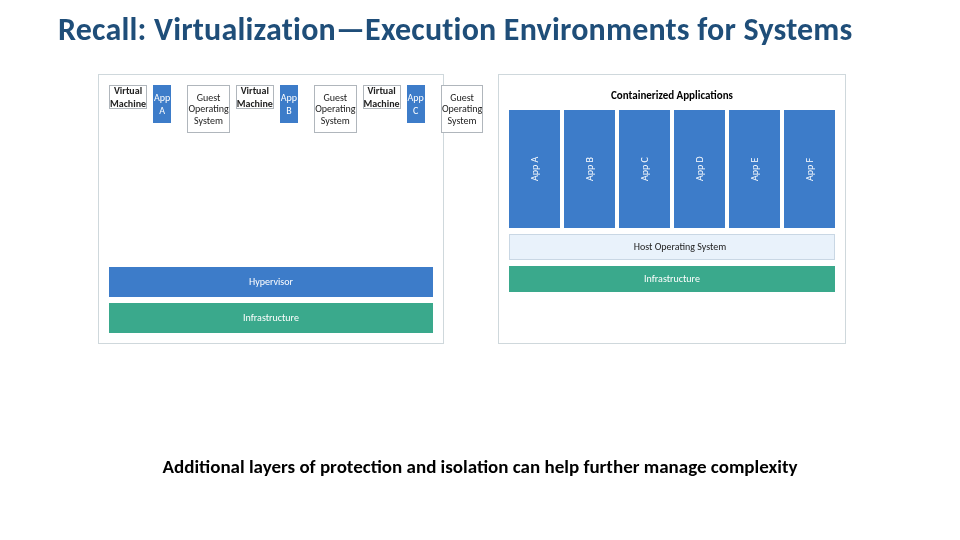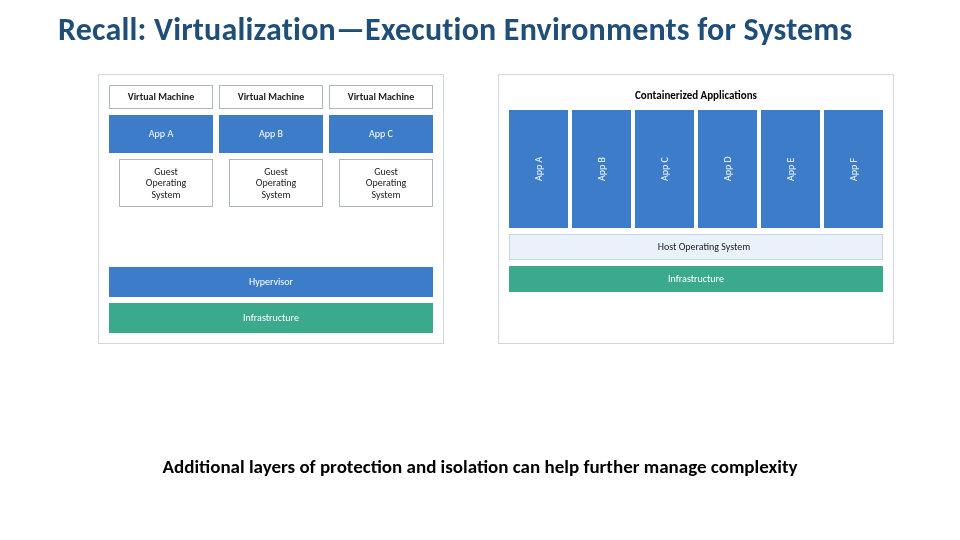--- a/index.html
+++ b/index.html
@@ -2,24 +2,24 @@
 <html><head>
 <meta charset="utf-8">
 <style>
   * { box-sizing: border-box; margin: 0; padding: 0; }
   html, body { width: 960px; height: 540px; font-family: "Segoe UI", Calibri, Arial, sans-serif; background: #fff; }
   .slide { width: 960px; height: 540px; position: relative; padding: 12px 58px 0 58px; }
   .title { color: #1f4e79; font-weight: 700; font-size: 32px; line-height: 1.12; margin-bottom: 26px; letter-spacing: 0.2px; }
   .figs { display: flex; gap: 54px; padding-left: 40px; }
   .panel { background: #fff; border: 1px solid #cfd8dc; padding: 10px 10px 10px 10px; position: relative; }
   .panel.left { width: 346px; height: 270px; }
-  .panel.right { width: 396px; height: 270px; }
+  .panel.right { width: 348px; height: 270px; }
   .stack { display: flex; flex-direction: column; gap: 6px; height: 100%; }
   .row3 { display: flex; gap: 6px; }
-  .vmcol { flex: 1; display: flex; flex-direction: column; gap: 6px; }
+  .vmcol { flex: 1; display: flex; flex-direction: row; gap: 6px; }
   .cell { border: 1px solid #b0b6bc; display: flex; align-items: center; justify-content: center; text-align: center; font-size: 10px; color: #222; background: #fff; }
   .vmhdr { height: 24px; font-weight: 600; }
   .appcell { height: 38px; background: #3d7cc9; color: #fff; border-color: #3d7cc9; }
   .goscell { height: 48px; line-height: 1.15; margin-left: 10px; }
   .hyperv { height: 30px; background: #3d7cc9; color: #fff; border: none; display:flex;align-items:center;justify-content:center;font-size:10px; }
   .infra { height: 30px; background: #3aa98c; color: #fff; border: none; display:flex;align-items:center;justify-content:center;font-size:10px; }
   .contTitle { text-align: center; font-size: 11px; font-weight: 600; padding: 4px 0 2px; }
   .contapps { display: flex; gap: 4px; height: 118px; }
   .vapp { flex: 1; background: #3d7cc9; color: #fff; display: flex; align-items: center; justify-content: center; font-size: 10px; writing-mode: vertical-rl; transform: rotate(180deg); }
   .docker { height: 26px; background: #3d7cc9; color: #fff; display:flex;align-items:center;justify-content:center;font-size:10px; }

